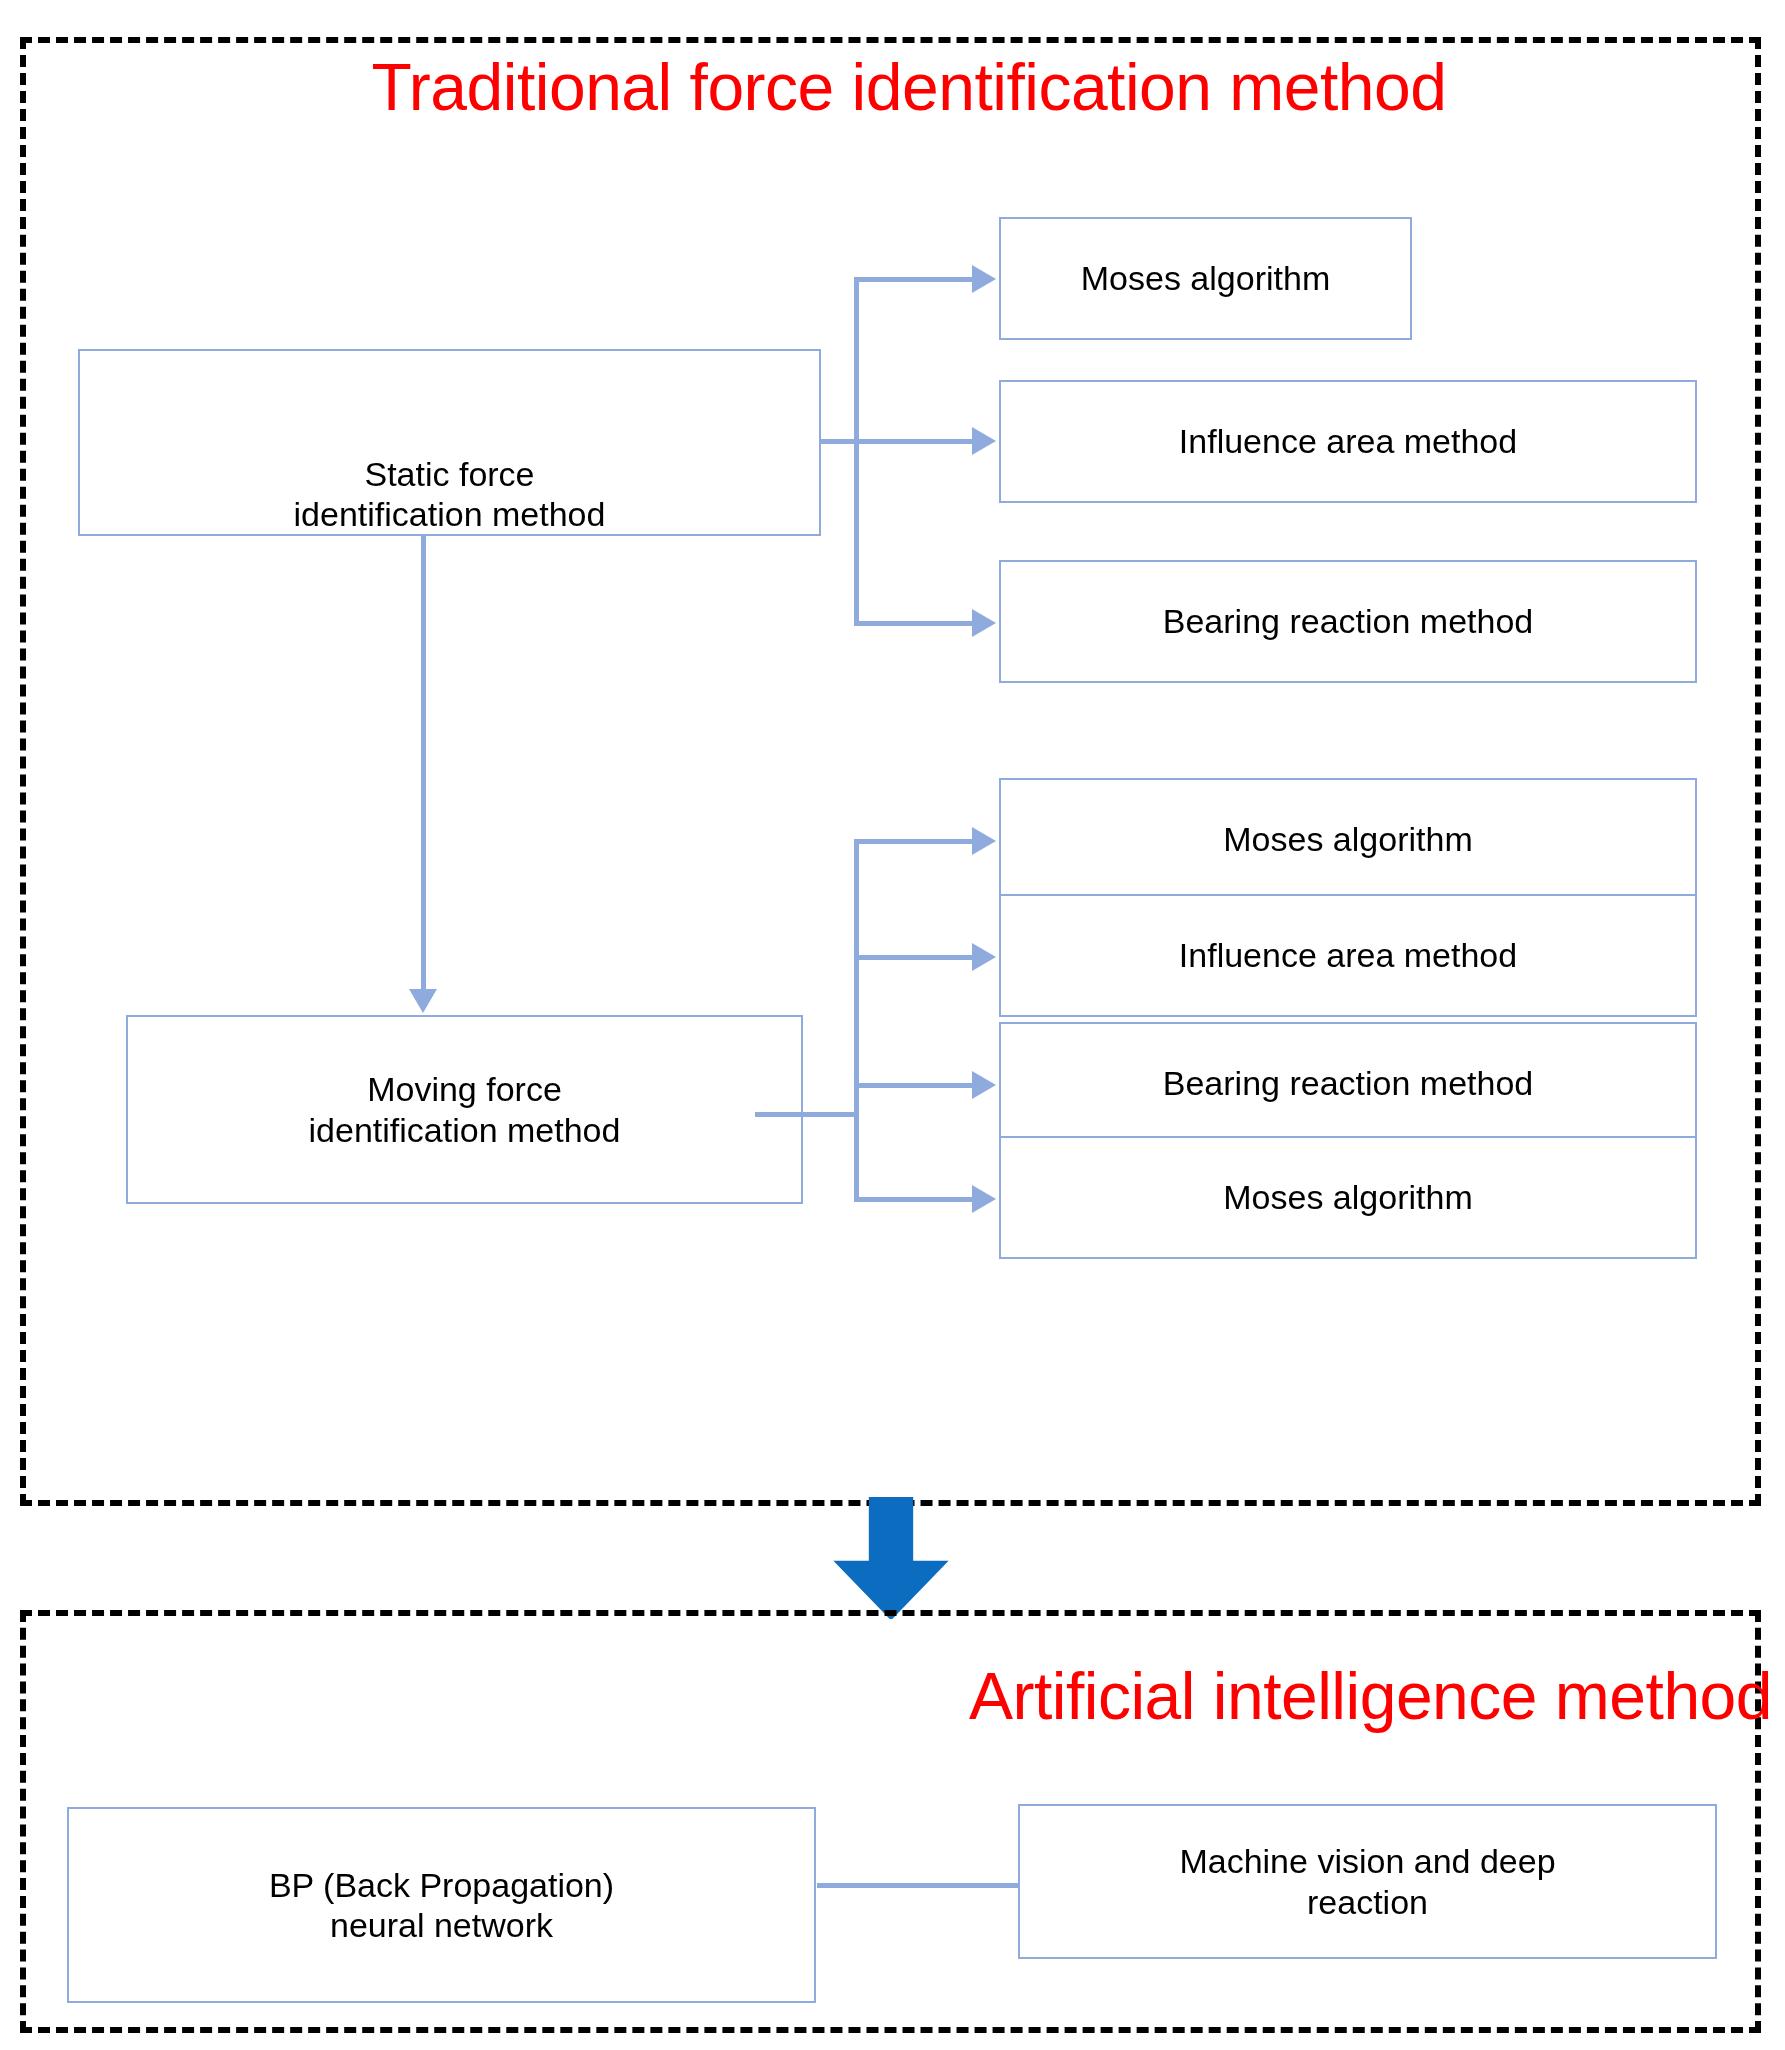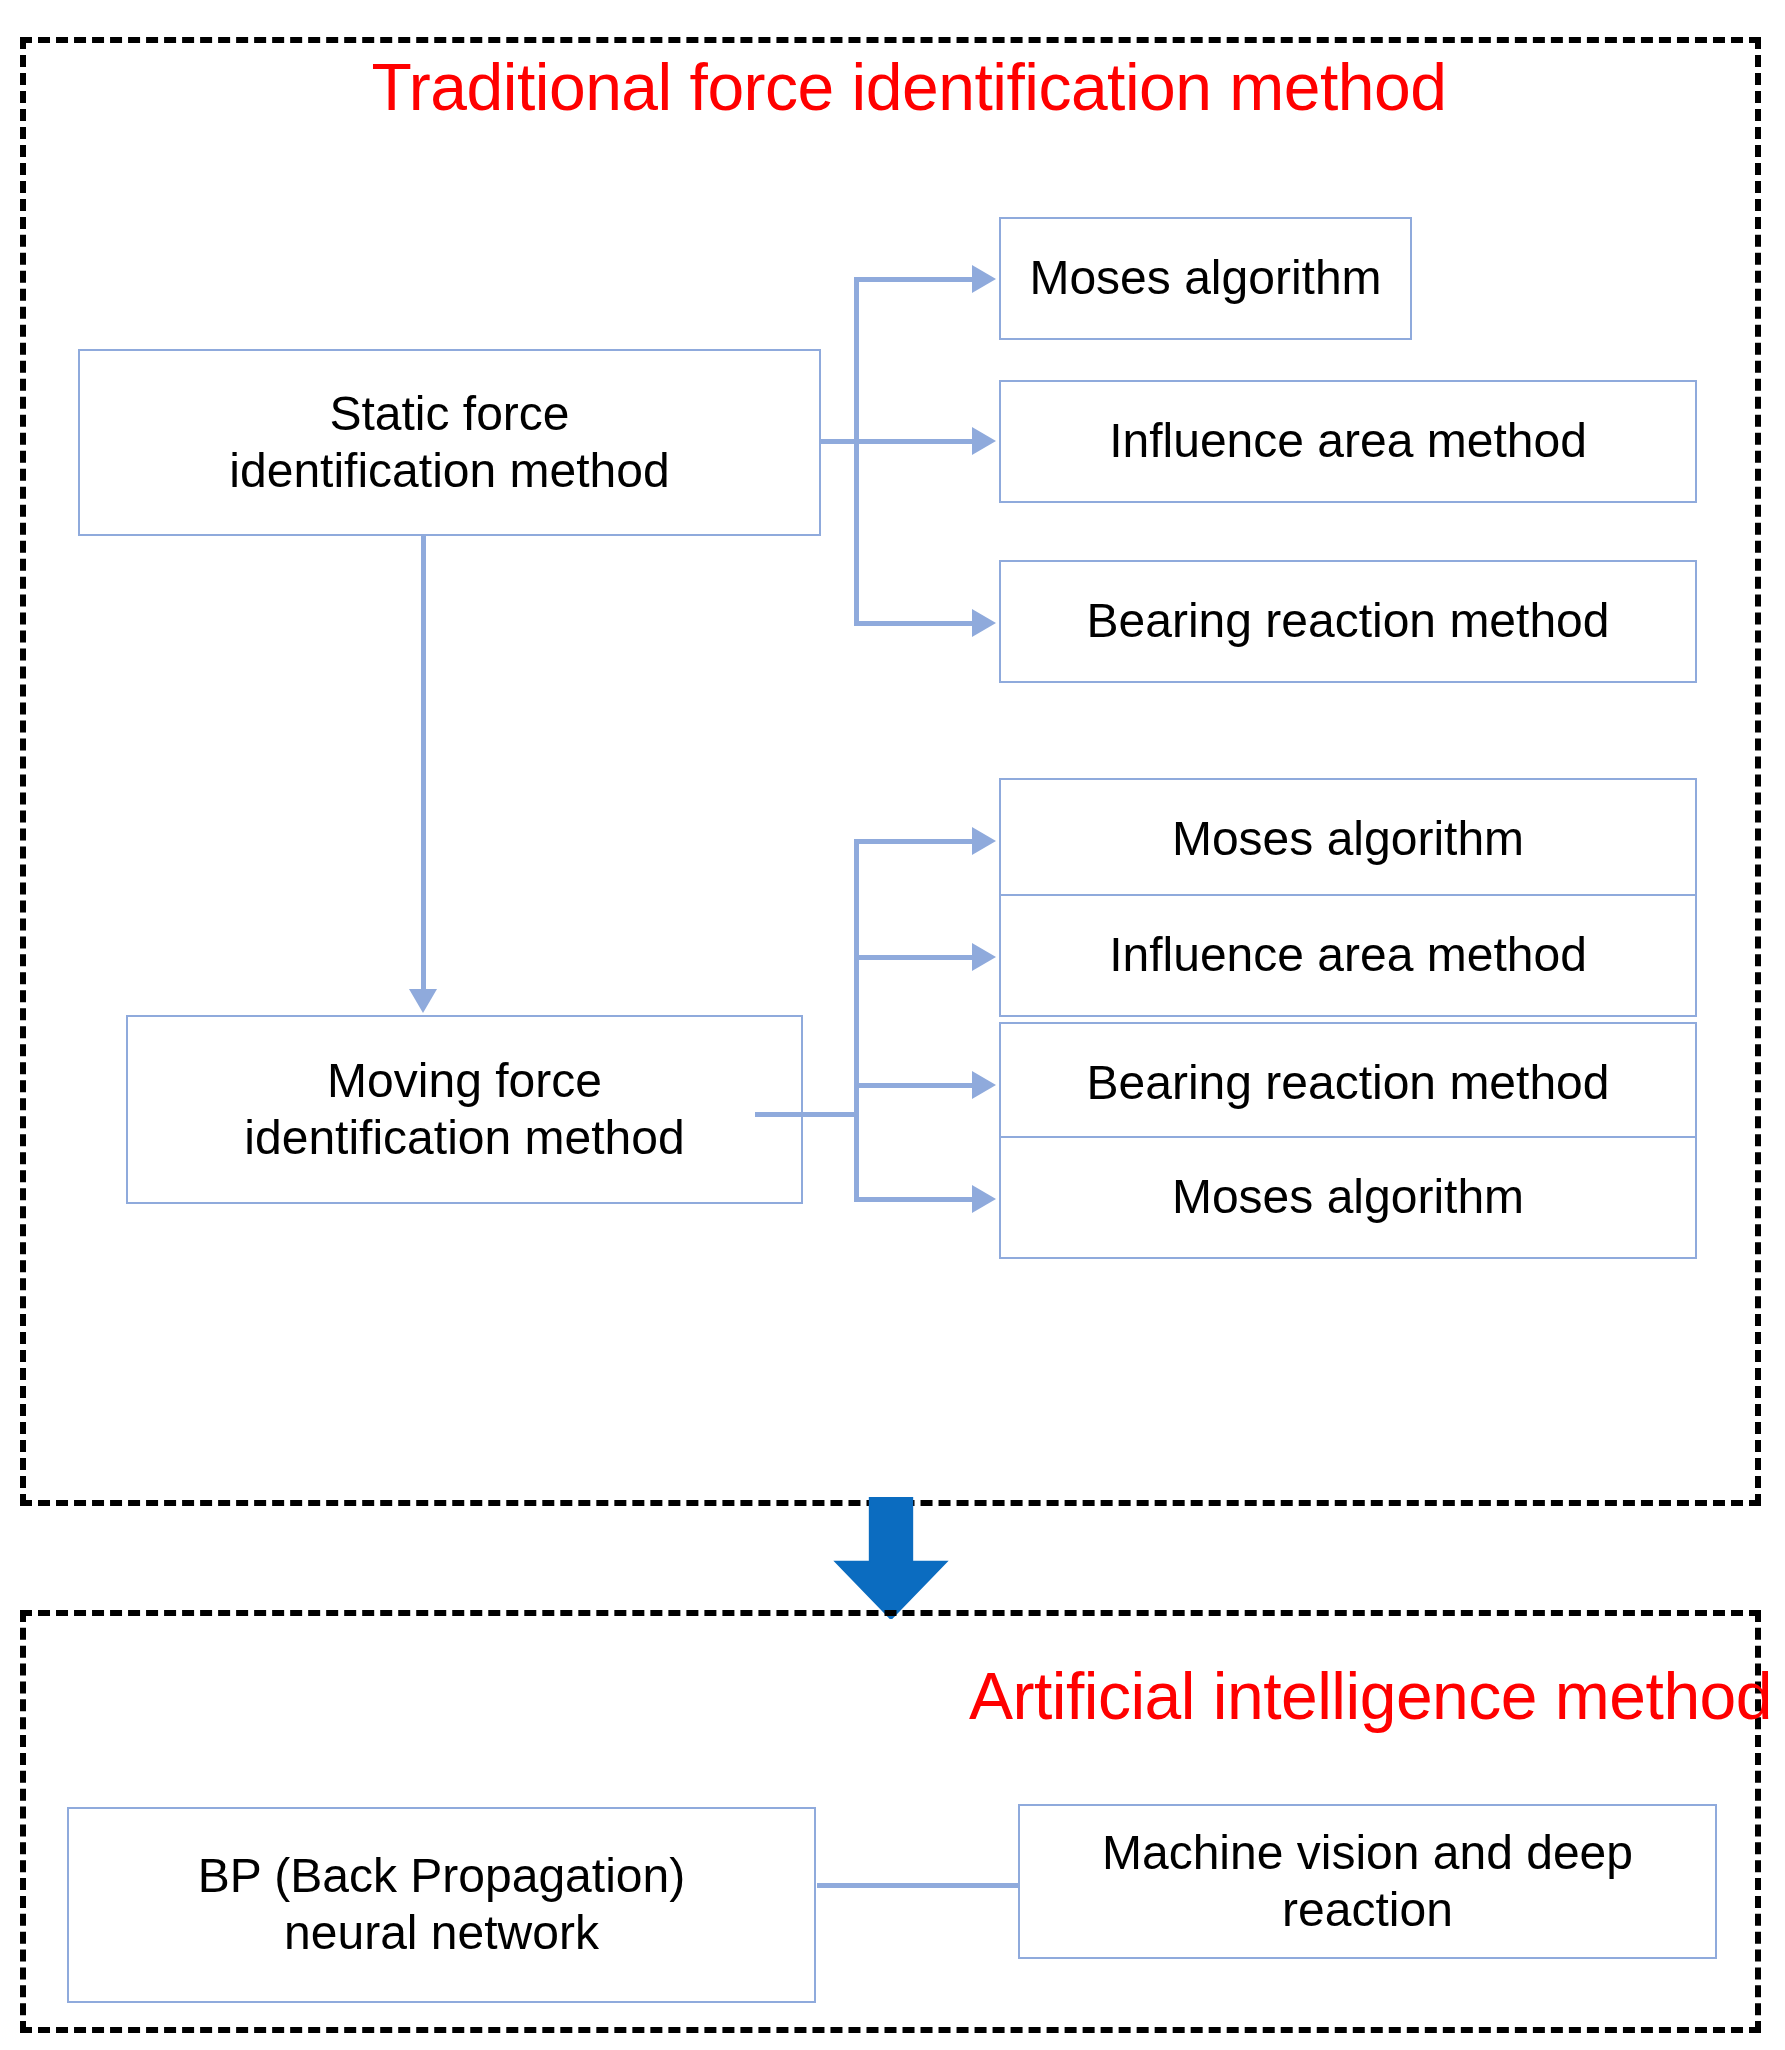--- a/index.html
+++ b/index.html
@@ -65,21 +65,21 @@
   .node-box {
     position: absolute;
     box-sizing: border-box;
     border: 2.8px solid #8FAADC;
     background: #ffffff;
     display: flex;
     align-items: center;
     justify-content: center;
     text-align: center;
     color: #000000;
-    font-size: 48px;
+    font-size: 34px;
     line-height: 1.18;
     padding: 0 8px;
   }
 
   
   .conn-h, .conn-v {
     position: absolute;
     background: #8FAADC;
   }
   .conn-h { height: 4.6px; }
@@ -114,21 +114,21 @@
 </style>
 </head>
 <body>
 
 <div id="canvas">
 
   <div class="dashed-group" id="group-traditional"></div>
 
   <div class="section-title" id="title-traditional">Traditional force identification method</div>
 
-  <div class="node-box" id="box-static-parent" style="left:78px; top:349px; width:743px; height:187px;">
+  <div class="node-box" id="box-static-parent" style="left:78px; top:349px; width:743px; height:187px;align-items:flex-end;">
     <span>
       <span>Static force</span><br>
       <span>identification method</span>
     </span>
   </div>
 
   <div class="conn-h" style="left:821px; top:439px; width:37px;"></div>
 
   <div class="conn-v" style="left:854px; top:277px; height:349px;"></div>
 

